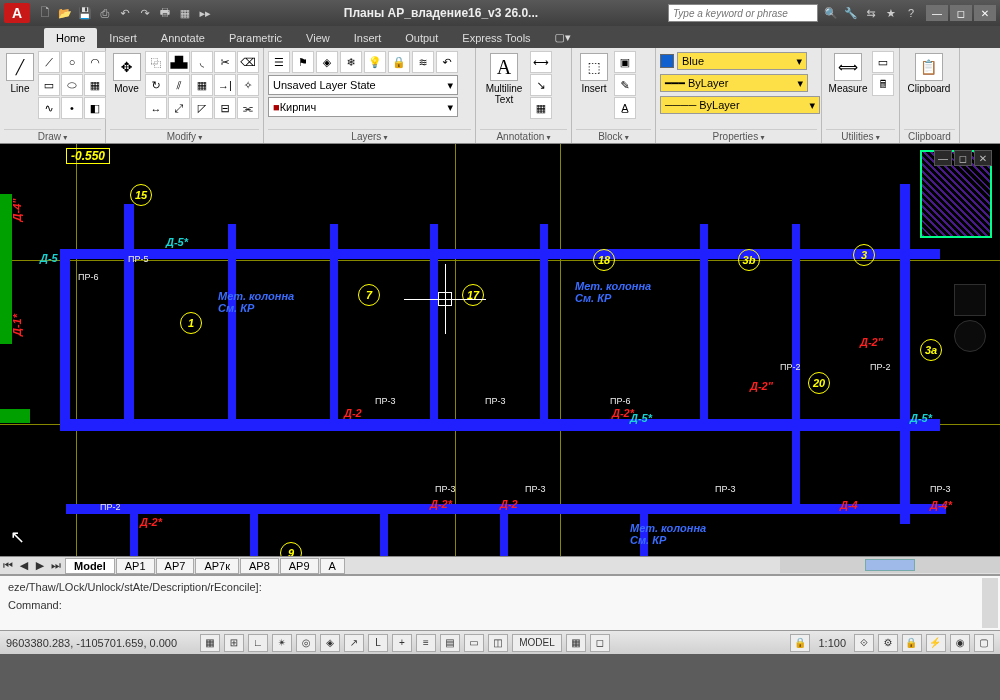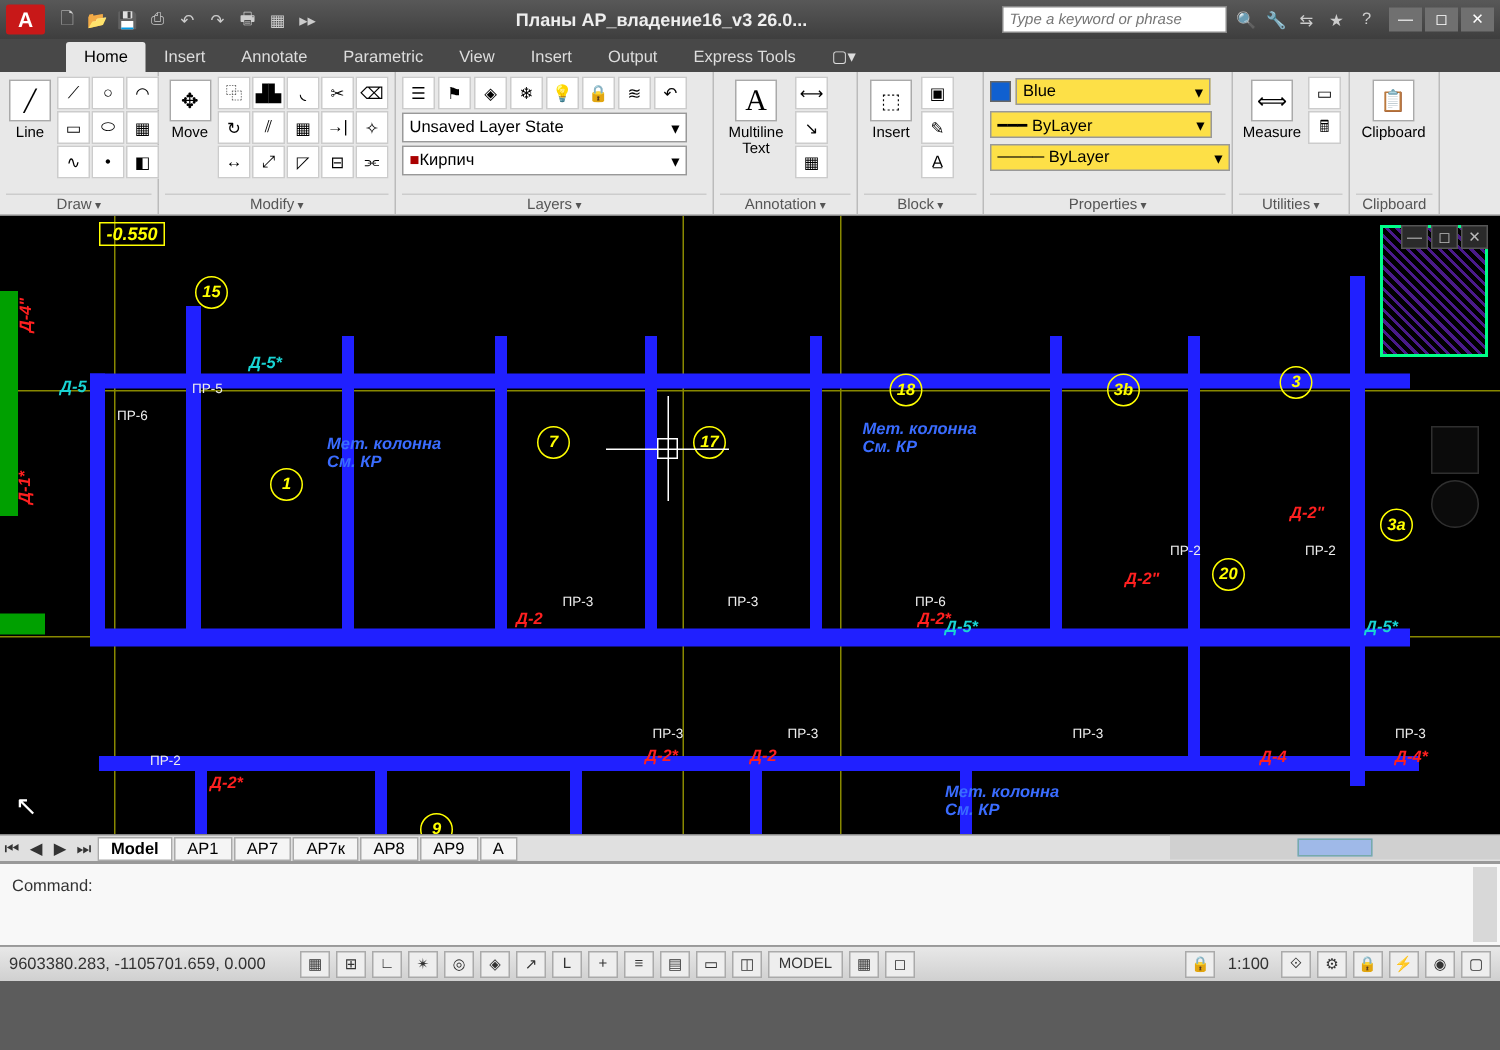--- a/index.html
+++ b/index.html
@@ -358,20 +358,21 @@
   <div class="lt-tab">АР7к</div>
   <div class="lt-tab">АР8</div>
   <div class="lt-tab">АР9</div>
   <div class="lt-tab">А</div>
   <div class="scroll-h">
       <div class="thumb"></div>
     </div>
 </div>
 
 <div class="cmd">
+  <div>eze/Thaw/LOck/Unlock/stAte/Description/rEconcile]:</div>
   <div style="margin-top:4px">Command:</div>
   <div class="cmd-scroll"></div>
 </div>
 
 <div class="status">
   <span style="min-width:190px">9603380.283, -1105701.659, 0.000</span>
   <div class="sbtn">▦</div>
   <div class="sbtn">⊞</div>
   <div class="sbtn">∟</div>
   <div class="sbtn">✴</div>

